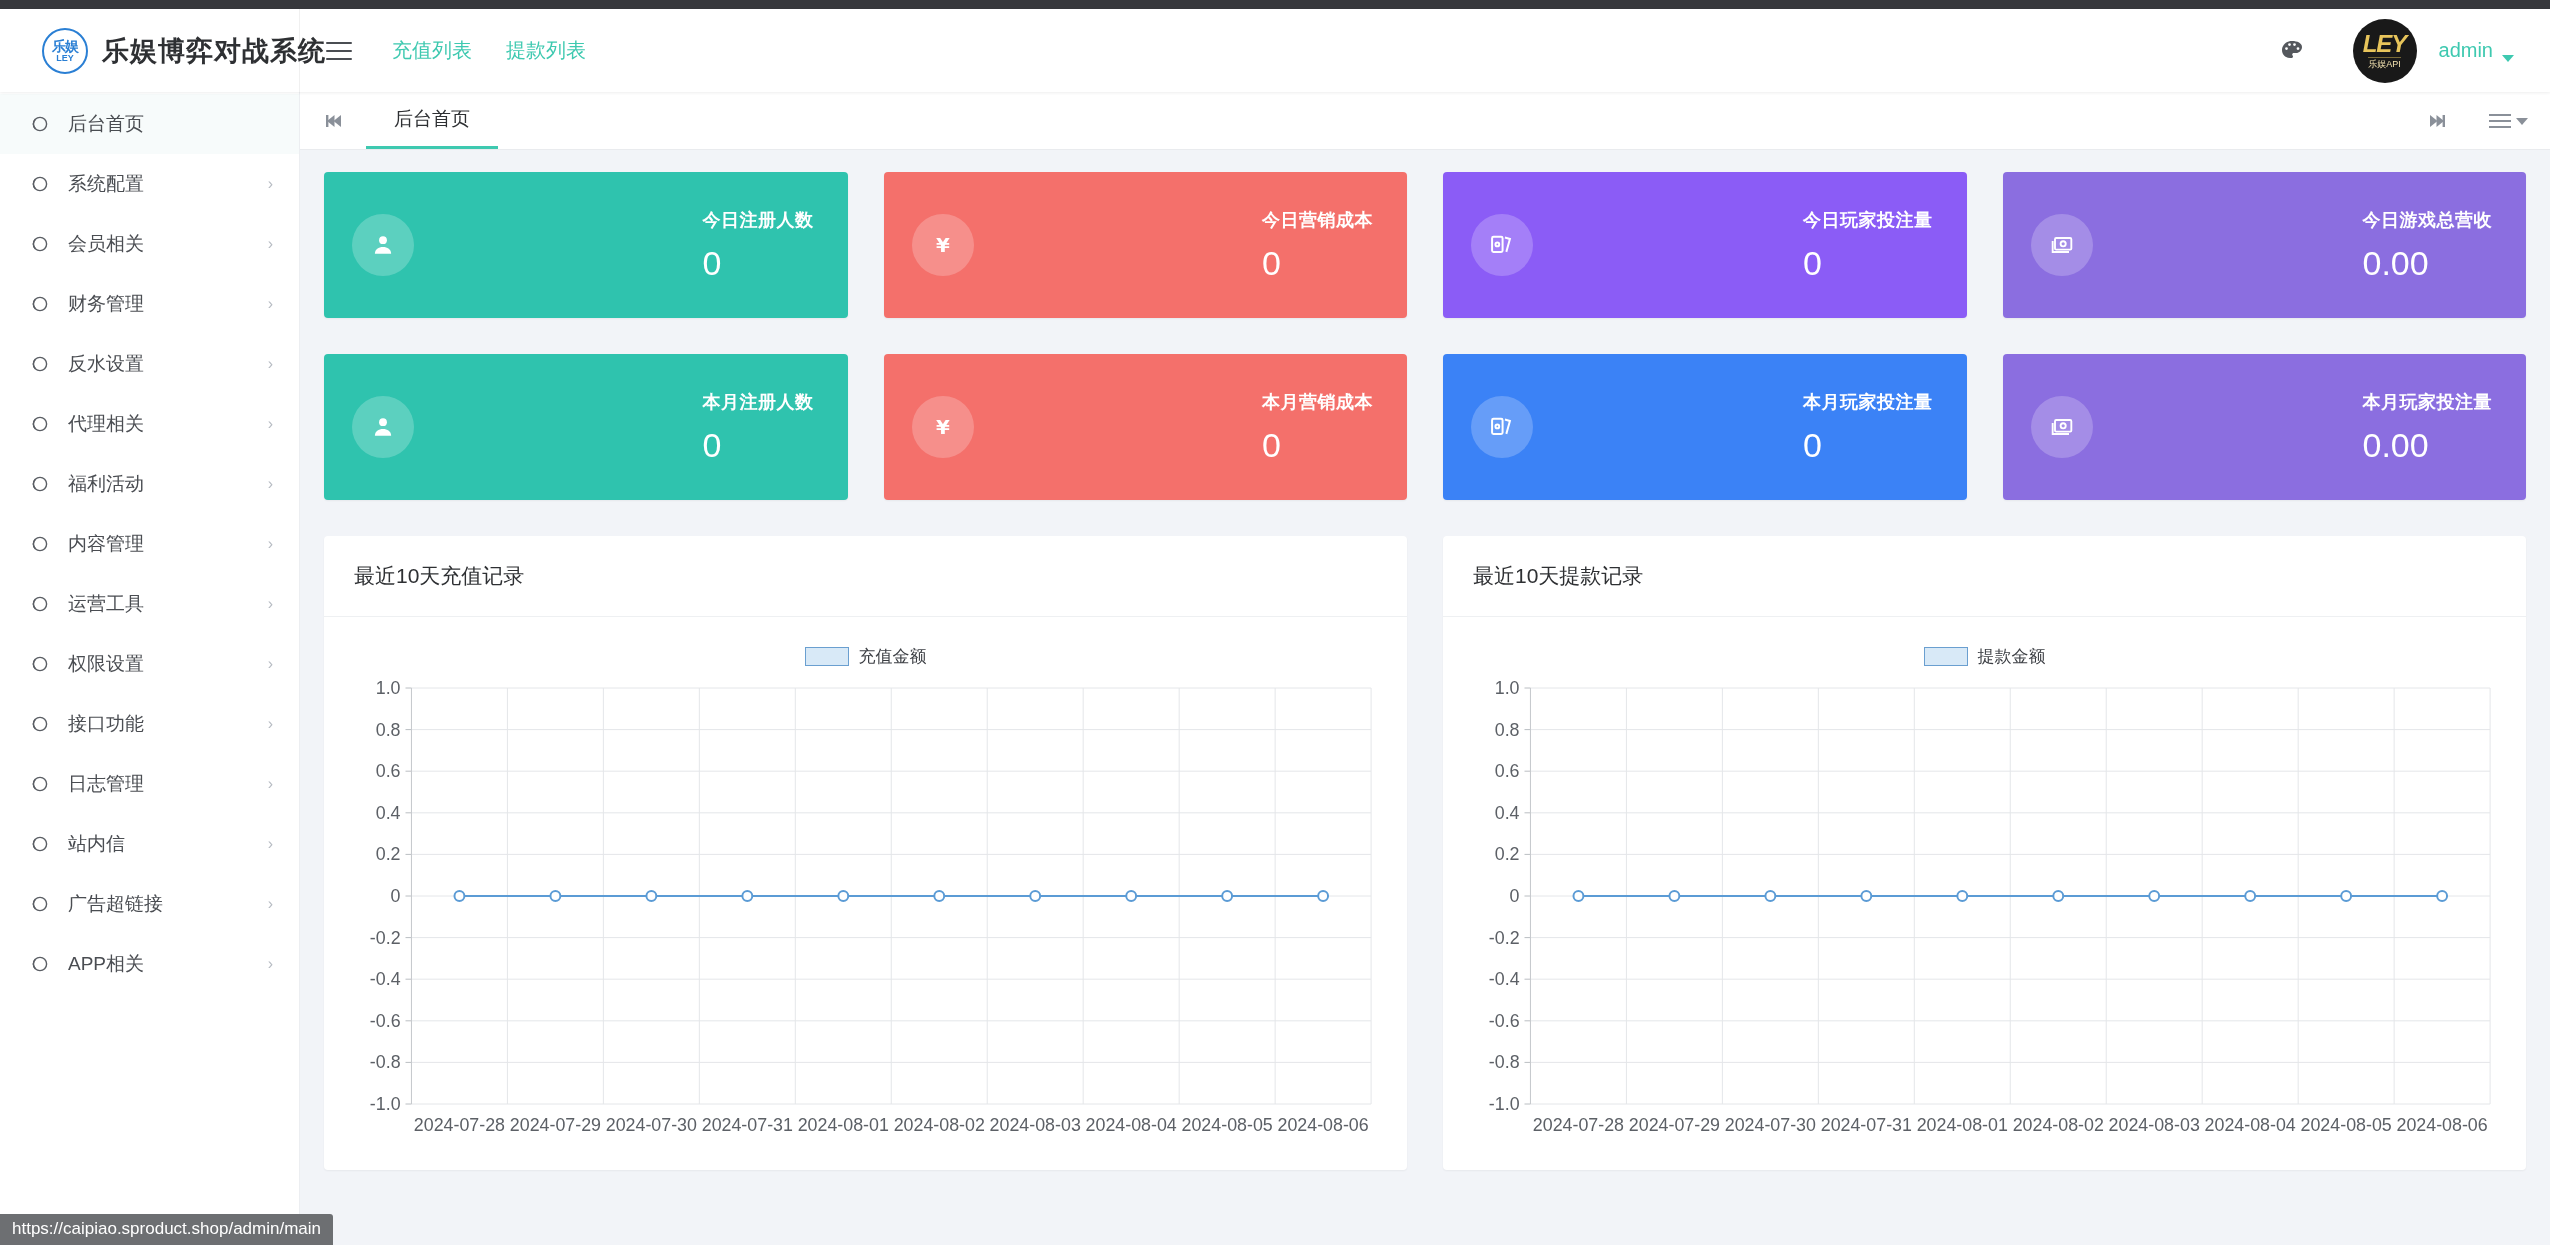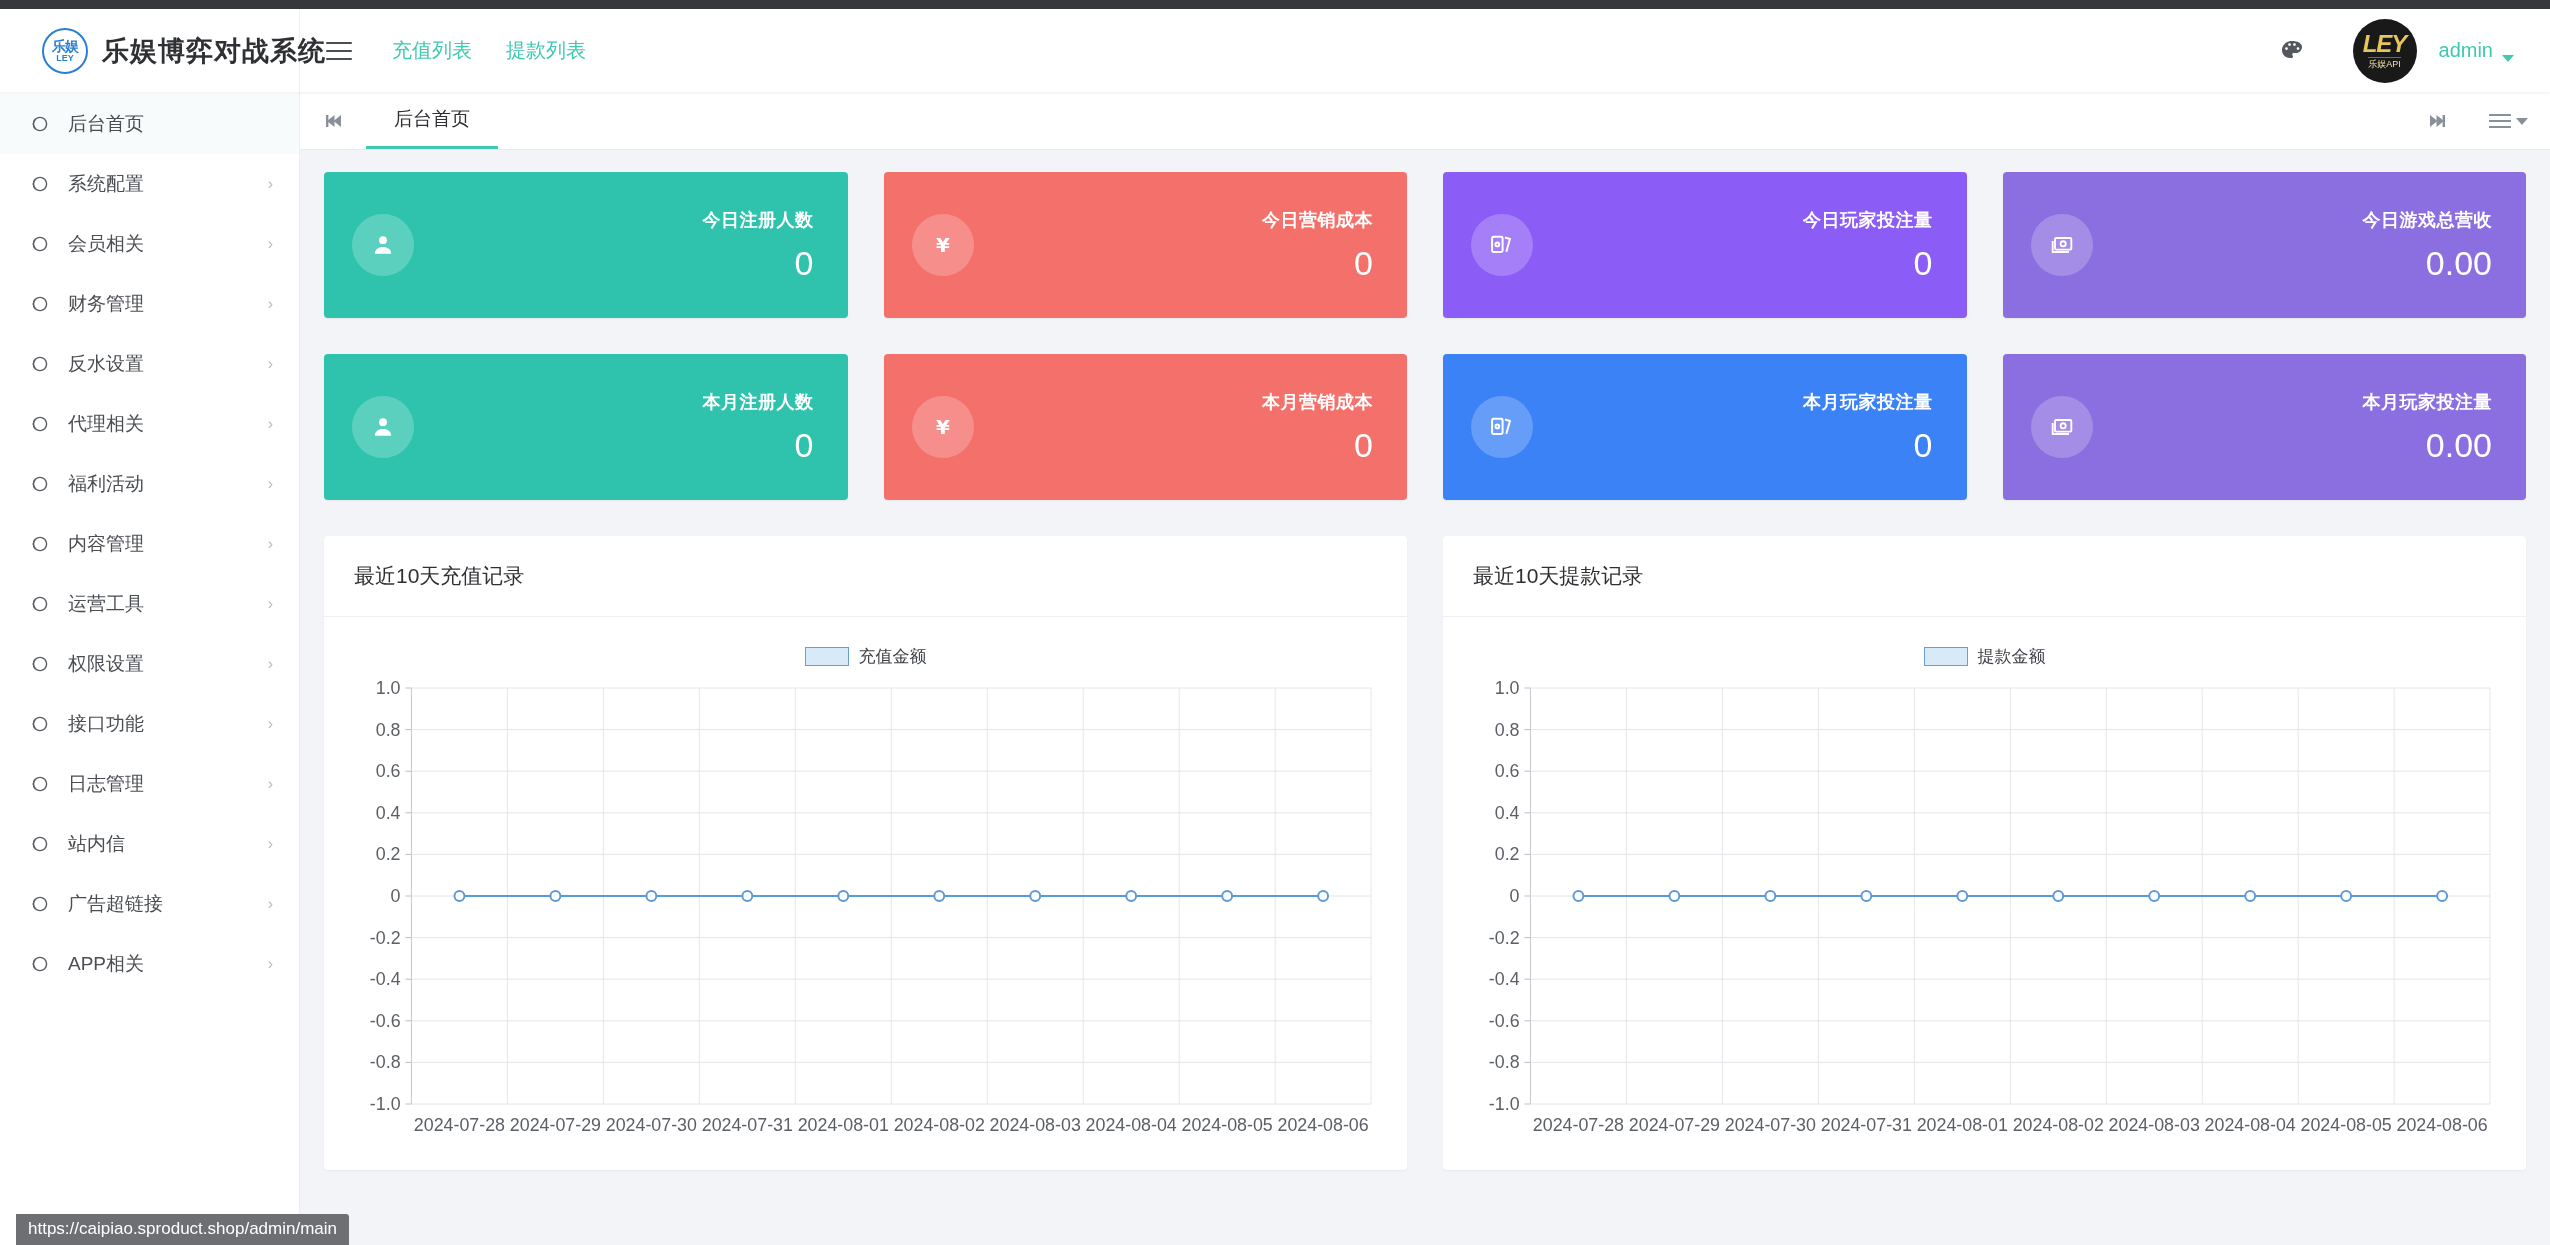--- a/index.html
+++ b/index.html
@@ -124,41 +124,41 @@
     display: flex; align-items: center;
     padding: 0 34px 0 28px;
     box-shadow: 0 1px 2px rgba(0,0,0,.05);
   }
   .statcard .icon-circle {
     width: 62px; height: 62px; border-radius: 50%;
     background: rgba(255,255,255,.22);
     display: flex; align-items: center; justify-content: center;
     flex: 0 0 62px;
   }
-  .statcard .textwrap { margin-left: auto; text-align: right; color: #fff; }
+  .statcard .textwrap { margin-left: auto; text-align: left; color: #fff; }
   .statcard .stat-title { font-size: 18px; font-weight: 700; letter-spacing: .5px; }
   .statcard .stat-value { font-size: 34px; font-weight: 300; margin-top: 12px; }
 
   
   .panelrow { display: grid; grid-template-columns: 1fr 1fr; gap: 36px; padding-bottom: 28px; }
   .panel { background: #fff; border-radius: 4px; box-shadow: 0 1px 2px rgba(0,0,0,.05); }
   .panel-head { padding: 26px 30px; border-bottom: 1px solid #eef0f2; }
   .panel-title { font-size: 21px; color: #2e3033; }
   .panel-body { padding: 16px 26px 26px 26px; }
 
   .chart-legend { display: flex; align-items: center; justify-content: center; gap: 10px; margin: 12px 0 6px 0; }
   .legend-swatch { width: 44px; height: 19px; background: #d8e9f7; border: 1px solid #6a9fd0; }
   .legend-text { font-size: 17px; color: #3b3e43; }
 
   .chart { position: relative; width: 100%; height: 470px; }
   .chart svg { display: block; width: 100%; height: 100%; }
 
   
   .statusbar {
-    position: absolute; left: 16px; bottom: 0;
+    position: absolute; left: 0; bottom: 0;
     background: #6d6f72; color: #fff;
     font-size: 17px; padding: 5px 12px 6px 12px;
     border-top-right-radius: 3px;
     z-index: 50; white-space: nowrap;
   }
 </style>
 </head>
 <body>
 
 <div class="browser">

